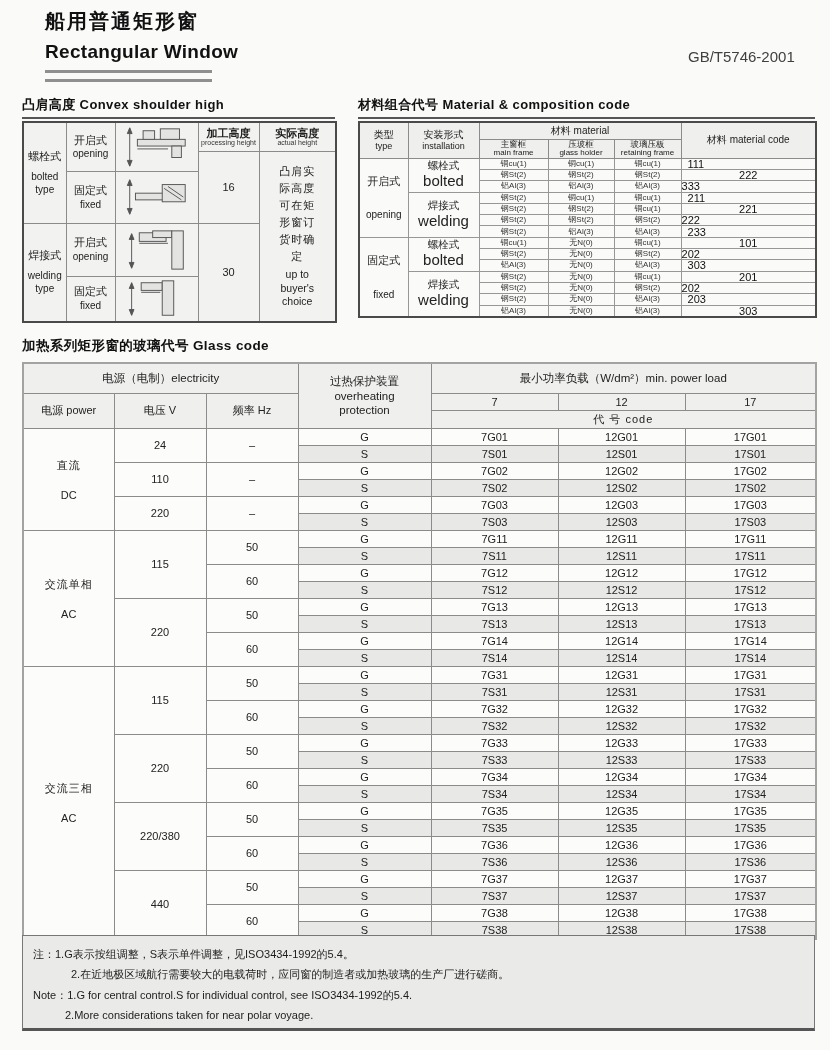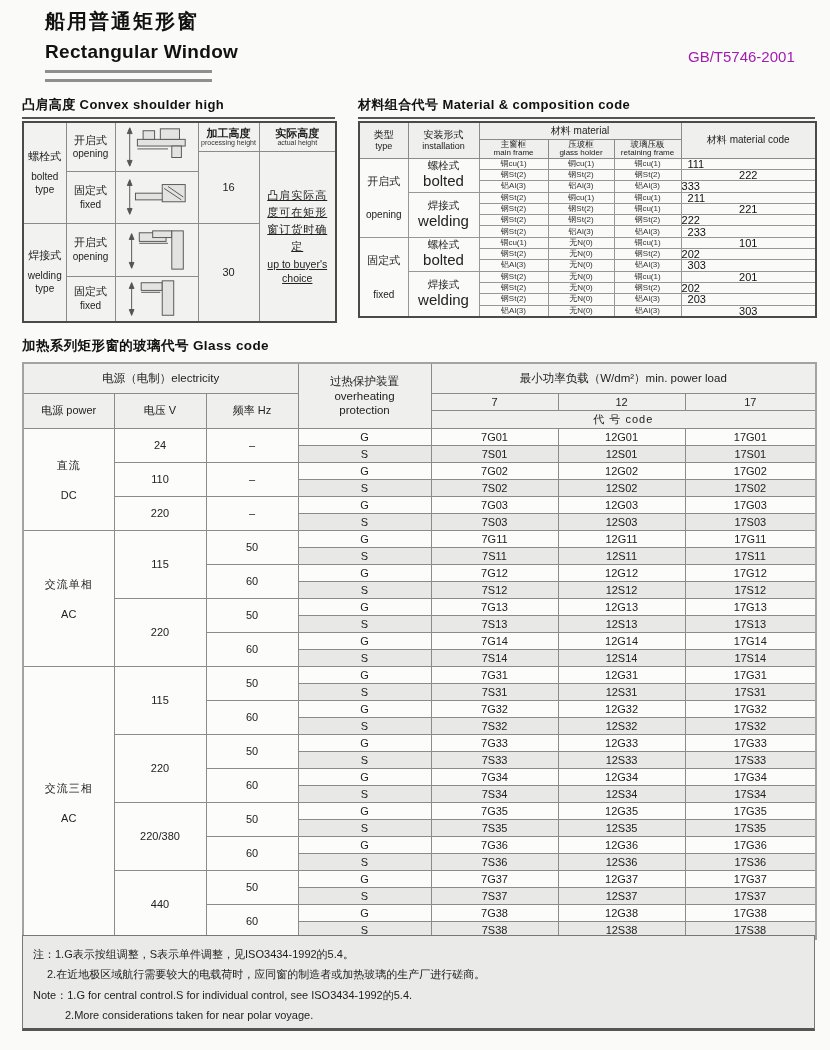--- a/index.html
+++ b/index.html
@@ -4,21 +4,21 @@
 <style>
   html,body{margin:0;padding:0;background:#fafaf8;}
   .page{position:relative;width:830px;height:1050px;background:#fafaf8;
         font-family:"Liberation Sans", sans-serif;color:#222;overflow:hidden;}
 
   
   .title-cn{position:absolute;left:45px;top:8px;margin:0;font-size:20px;font-weight:bold;letter-spacing:2px;color:#111;}
   .title-en{position:absolute;left:45px;top:41px;margin:0;font-size:19px;font-weight:bold;color:#111;letter-spacing:0.3px;}
   .double-rule{position:absolute;left:45px;top:70px;width:167px;height:6px;
                border-top:3px solid #8f8f8f;border-bottom:3px solid #8f8f8f;}
-  .std-code{position:absolute;left:688px;top:48px;font-size:15px;color:#a21caf;}
+  .std-code{position:absolute;left:688px;top:48px;font-size:15px;color:#404040;}
 
   
   .sec-heading{position:absolute;font-size:13px;font-weight:bold;letter-spacing:0.4px;color:#111;
                border-bottom:2px solid #555;padding-bottom:3px;}
   #heading-convex{left:22px;top:96px;width:313px;}
   #heading-material{left:358px;top:96px;width:457px;}
   #heading-glass{left:22px;top:337px;width:400px;border-bottom:none;font-size:13.5px;}
 
   table{border-collapse:collapse;table-layout:fixed;position:absolute;}
   td{border:1px solid #8b8b8b;text-align:center;vertical-align:middle;padding:0;overflow:hidden;}
@@ -27,21 +27,21 @@
   .cv{left:22px;top:121px;width:313px;height:197px;border:2px solid #4a4a4a;}
   .cv td{background:#f2f2f0;font-size:11px;}
   .cv .r1{height:29px;}.cv .r2{height:20px;}.cv .r3{height:52px;}.cv .r4{height:53px;}.cv .r5{height:43px;}
   .cv-type{font-size:11px;line-height:1.35;}
   .cv-type .en{font-size:10px;margin-top:6px;}
   .cv-mode{font-size:11px;line-height:1.35;}
   .cv-mode .en{font-size:10px;}
   .cv-hdr{font-size:9px;font-weight:bold;line-height:1.1;}
   .cv-hdr .en2{font-size:7px;font-weight:normal;color:#333;}
   .cv-val{font-size:12px;}
-  .cv-note{font-size:11.5px;line-height:1.55;padding:2px 5px;letter-spacing:1px;text-decoration:underline;}
+  .cv-note{font-size:11.5px;line-height:1.55;padding:2px 17px;letter-spacing:1px;}
   .cv-note .en3{font-size:10.5px;letter-spacing:0;margin-top:3px;line-height:1.3;}
   .cv-draw{background:#f4f4f2;}
   .cv-draw svg{display:block;margin:0 auto;}
 
   
   .mt{left:358px;top:121px;width:457px;height:197px;border:2px solid #4a4a4a;}
   .mt thead td{background:#efefed;font-size:10px;line-height:1.2;}
   .mt thead .en{font-size:9px;font-weight:normal;}
   .mt .mh1{height:17px;}.mt .mh2{height:17px;}
   .mt .sub{font-size:8.5px;line-height:1.1;}
@@ -68,21 +68,21 @@
   .gl tbody td.shade{background:#e8e8e6;}
   .gl-power{font-size:12px;letter-spacing:1px;}
   .gl-power div+div{margin-top:16px;letter-spacing:0;}
   .gl-volt,.gl-freq{font-size:11px;}
 
   
   .notes{position:absolute;left:22px;top:935px;width:791px;height:84px;background:#eaeae8;
          border:1.5px solid #777;border-bottom:3.5px solid #555;font-size:11px;color:#1d1d1d;padding-top:8px;}
   .notes div{line-height:1.85;}
   .n1{padding-left:10px;}
-  .n2{padding-left:24px;}
+  .n2{padding-left:48px;}
   .n3{padding-left:42px;}
 </style>
 </head>
 <body>
 
 <div class="page">
 
   <h1 class="title-cn">船用普通矩形窗</h1>
   <h2 class="title-en">Rectangular Window</h2>
   <div class="double-rule"></div>

